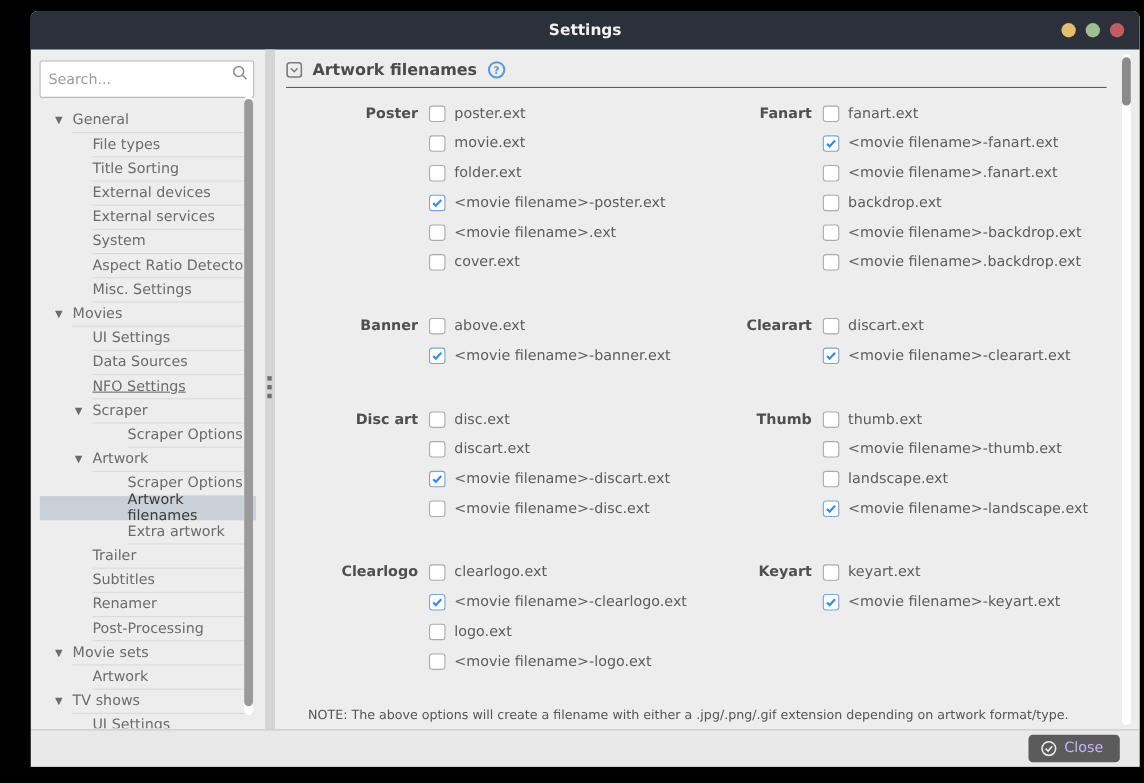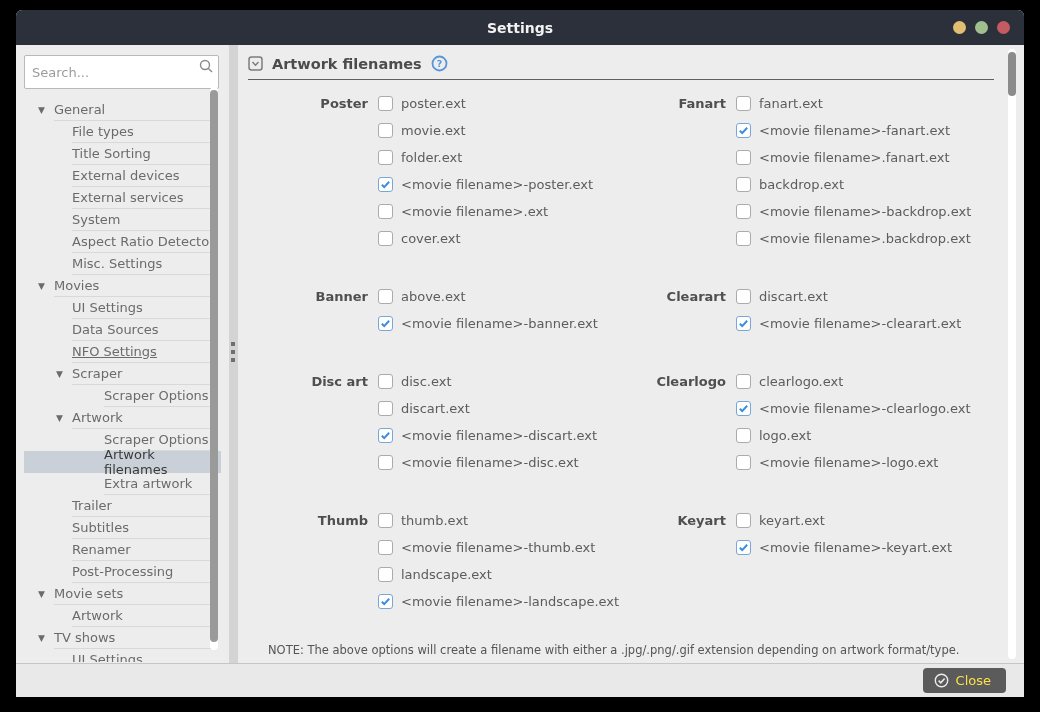--- a/index.html
+++ b/index.html
@@ -1,19 +1,19 @@
 <!DOCTYPE html>
 <html><head>
 <meta charset="utf-8">
 <style>
   * { margin:0; padding:0; box-sizing:border-box; }
   html,body { width:1040px; height:712px; background:#000; overflow:hidden;
               font-family:"DejaVu Sans","Liberation Sans",sans-serif; }
 
-  .window { position:absolute; left:16px; top:10px; width:1008px; height:687px;
+  .window { position:absolute; left:28px; top:10px; width:1008px; height:687px;
             background:#ededed; border-radius:6px 6px 0 0; overflow:hidden; }
 
   
   .titlebar { position:relative; height:35px; background:#2b303a; display:flex;
               align-items:center; justify-content:center; }
   .titlebar-title { color:#f2f2f2; font-size:14px; font-weight:bold; }
   .traffic { position:absolute; right:14px; top:11px; display:flex; gap:9px; }
   .traffic span { width:13px; height:13px; border-radius:50%; display:block; cursor:pointer; }
 
   
@@ -68,21 +68,21 @@
   .note { margin-top:28px; padding-left:20px; font-size:11.5px; color:#555; }
 
   .main-scroll { position:absolute; right:8px; top:4px; width:8px; height:610px;
                  background:#ffffff; border-radius:4px; }
   .main-thumb { position:absolute; left:0; top:3px; width:8px; height:44px;
                 background:#8b8b8b; border-radius:4px; cursor:pointer; }
 
   
   .footer { position:relative; height:34px; background:#e9e9e9; border-top:1px solid #c6c6c6;
             display:flex; align-items:center; justify-content:flex-end; padding-right:18px; }
-  .close-btn { display:flex; align-items:center; gap:7px; background:#5b5b5b; color:#fde047;
+  .close-btn { display:flex; align-items:center; gap:7px; background:#5b5b5b; color:#c4b5fd;
                border:none; border-radius:4px; padding:5px 15px 5px 11px; font-size:13px;
                font-family:inherit; cursor:pointer; }
 </style>
 </head>
 <body>
 
 <div class="window">
 
   <div class="titlebar">
     <span class="titlebar-title">Settings</span>
@@ -335,20 +335,45 @@
                   </span>
                   <span class="txt">&lt;movie filename&gt;-discart.ext</span>
                 </div>
                 <div class="chk-item">
                   <span class="chk-box"></span>
                   <span class="txt">&lt;movie filename&gt;-disc.ext</span>
                 </div>
               </div>
             </div>
             <div class="group">
+              <div class="group-label">Thumb</div>
+              <div class="group-items">
+                <div class="chk-item">
+                  <span class="chk-box"></span>
+                  <span class="txt">thumb.ext</span>
+                </div>
+                <div class="chk-item">
+                  <span class="chk-box"></span>
+                  <span class="txt">&lt;movie filename&gt;-thumb.ext</span>
+                </div>
+                <div class="chk-item">
+                  <span class="chk-box"></span>
+                  <span class="txt">landscape.ext</span>
+                </div>
+                <div class="chk-item">
+                  <span class="chk-box on">
+                    <svg width="11" height="11" viewBox="0 0 12 12">
+                      <path d="M2 6.2 L4.6 8.8 L10 3" fill="none" stroke="#3b8de0" stroke-width="2.2"></path>
+                    </svg>
+                  </span>
+                  <span class="txt">&lt;movie filename&gt;-landscape.ext</span>
+                </div>
+              </div>
+            </div>
+            <div class="group">
               <div class="group-label">Clearlogo</div>
               <div class="group-items">
                 <div class="chk-item">
                   <span class="chk-box"></span>
                   <span class="txt">clearlogo.ext</span>
                 </div>
                 <div class="chk-item">
                   <span class="chk-box on">
                     <svg width="11" height="11" viewBox="0 0 12 12">
                       <path d="M2 6.2 L4.6 8.8 L10 3" fill="none" stroke="#3b8de0" stroke-width="2.2"></path>
@@ -356,45 +381,20 @@
                   </span>
                   <span class="txt">&lt;movie filename&gt;-clearlogo.ext</span>
                 </div>
                 <div class="chk-item">
                   <span class="chk-box"></span>
                   <span class="txt">logo.ext</span>
                 </div>
                 <div class="chk-item">
                   <span class="chk-box"></span>
                   <span class="txt">&lt;movie filename&gt;-logo.ext</span>
-                </div>
-              </div>
-            </div>
-            <div class="group">
-              <div class="group-label">Thumb</div>
-              <div class="group-items">
-                <div class="chk-item">
-                  <span class="chk-box"></span>
-                  <span class="txt">thumb.ext</span>
-                </div>
-                <div class="chk-item">
-                  <span class="chk-box"></span>
-                  <span class="txt">&lt;movie filename&gt;-thumb.ext</span>
-                </div>
-                <div class="chk-item">
-                  <span class="chk-box"></span>
-                  <span class="txt">landscape.ext</span>
-                </div>
-                <div class="chk-item">
-                  <span class="chk-box on">
-                    <svg width="11" height="11" viewBox="0 0 12 12">
-                      <path d="M2 6.2 L4.6 8.8 L10 3" fill="none" stroke="#3b8de0" stroke-width="2.2"></path>
-                    </svg>
-                  </span>
-                  <span class="txt">&lt;movie filename&gt;-landscape.ext</span>
                 </div>
               </div>
             </div>
             <div class="group">
               <div class="group-label">Keyart</div>
               <div class="group-items">
                 <div class="chk-item">
                   <span class="chk-box"></span>
                   <span class="txt">keyart.ext</span>
                 </div>

